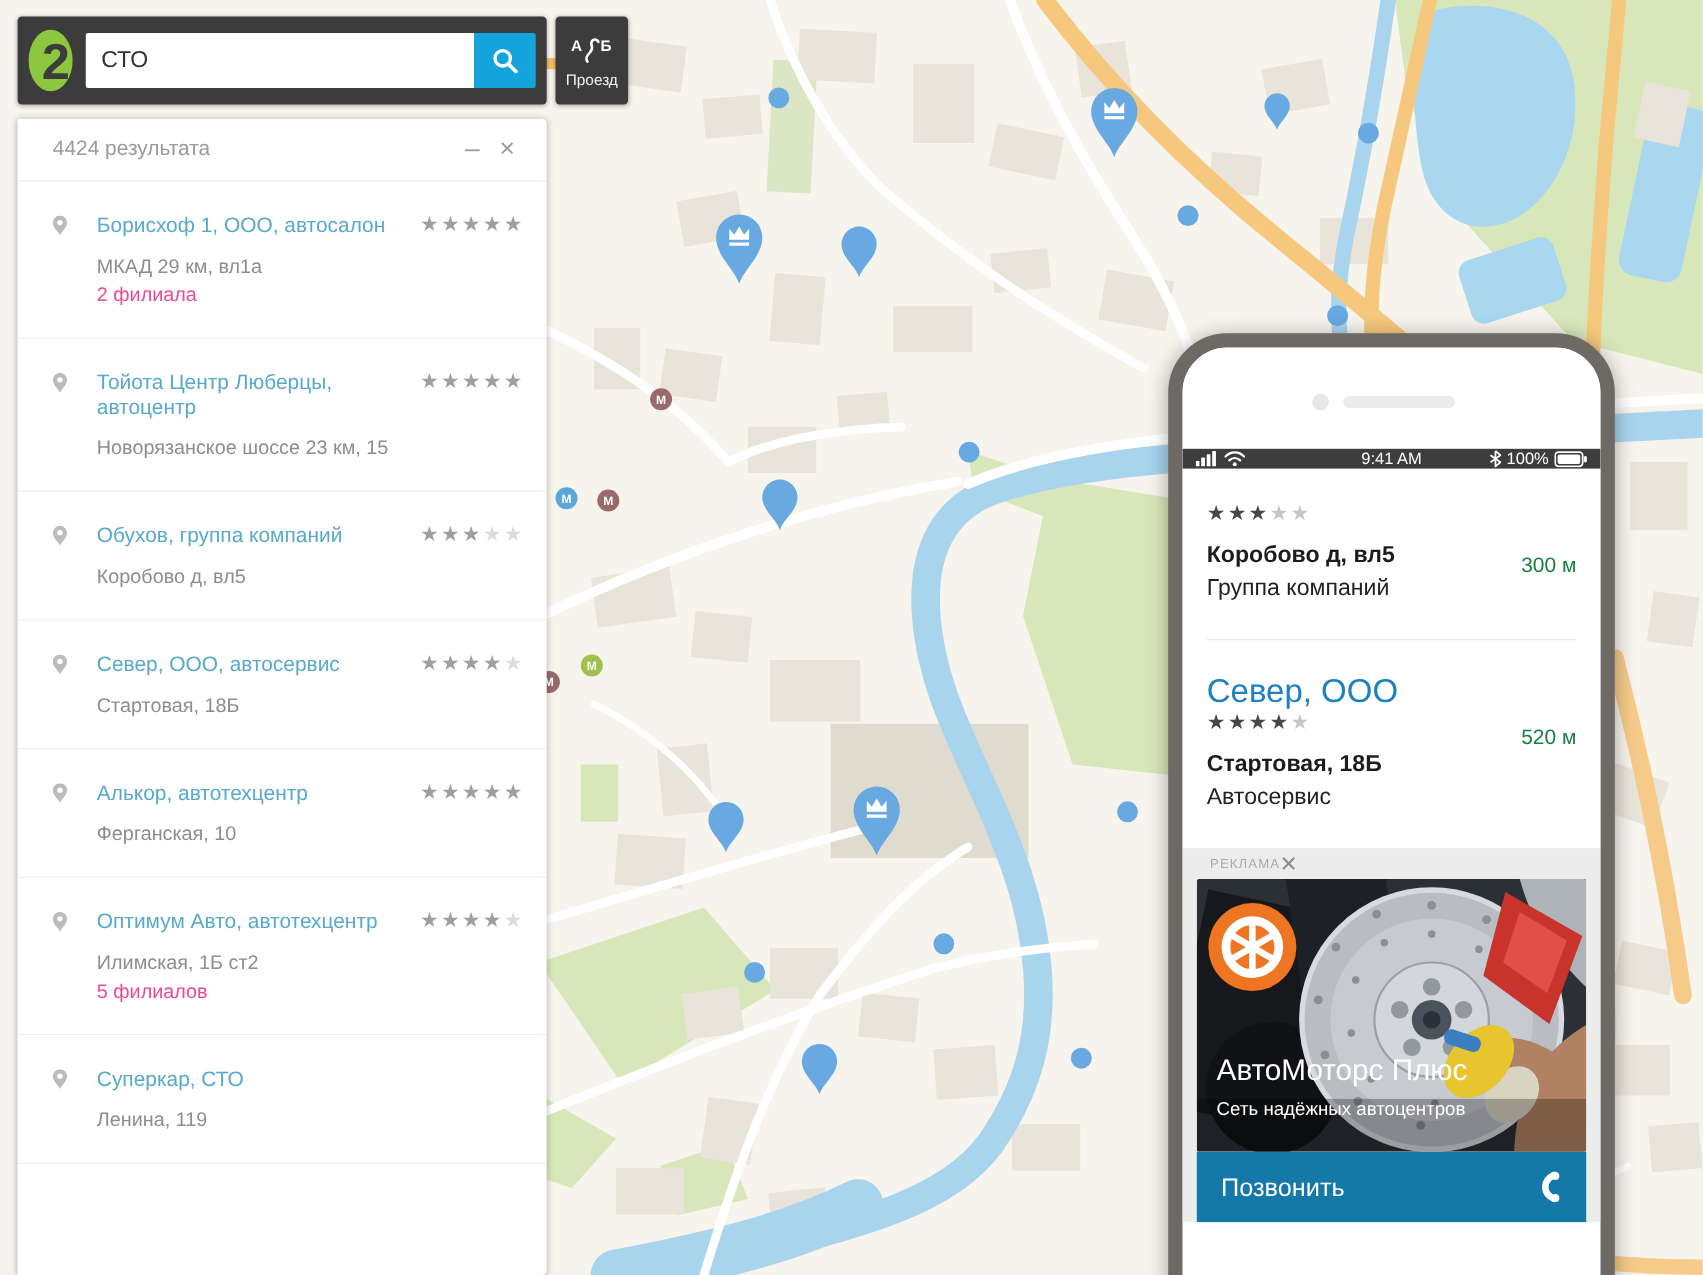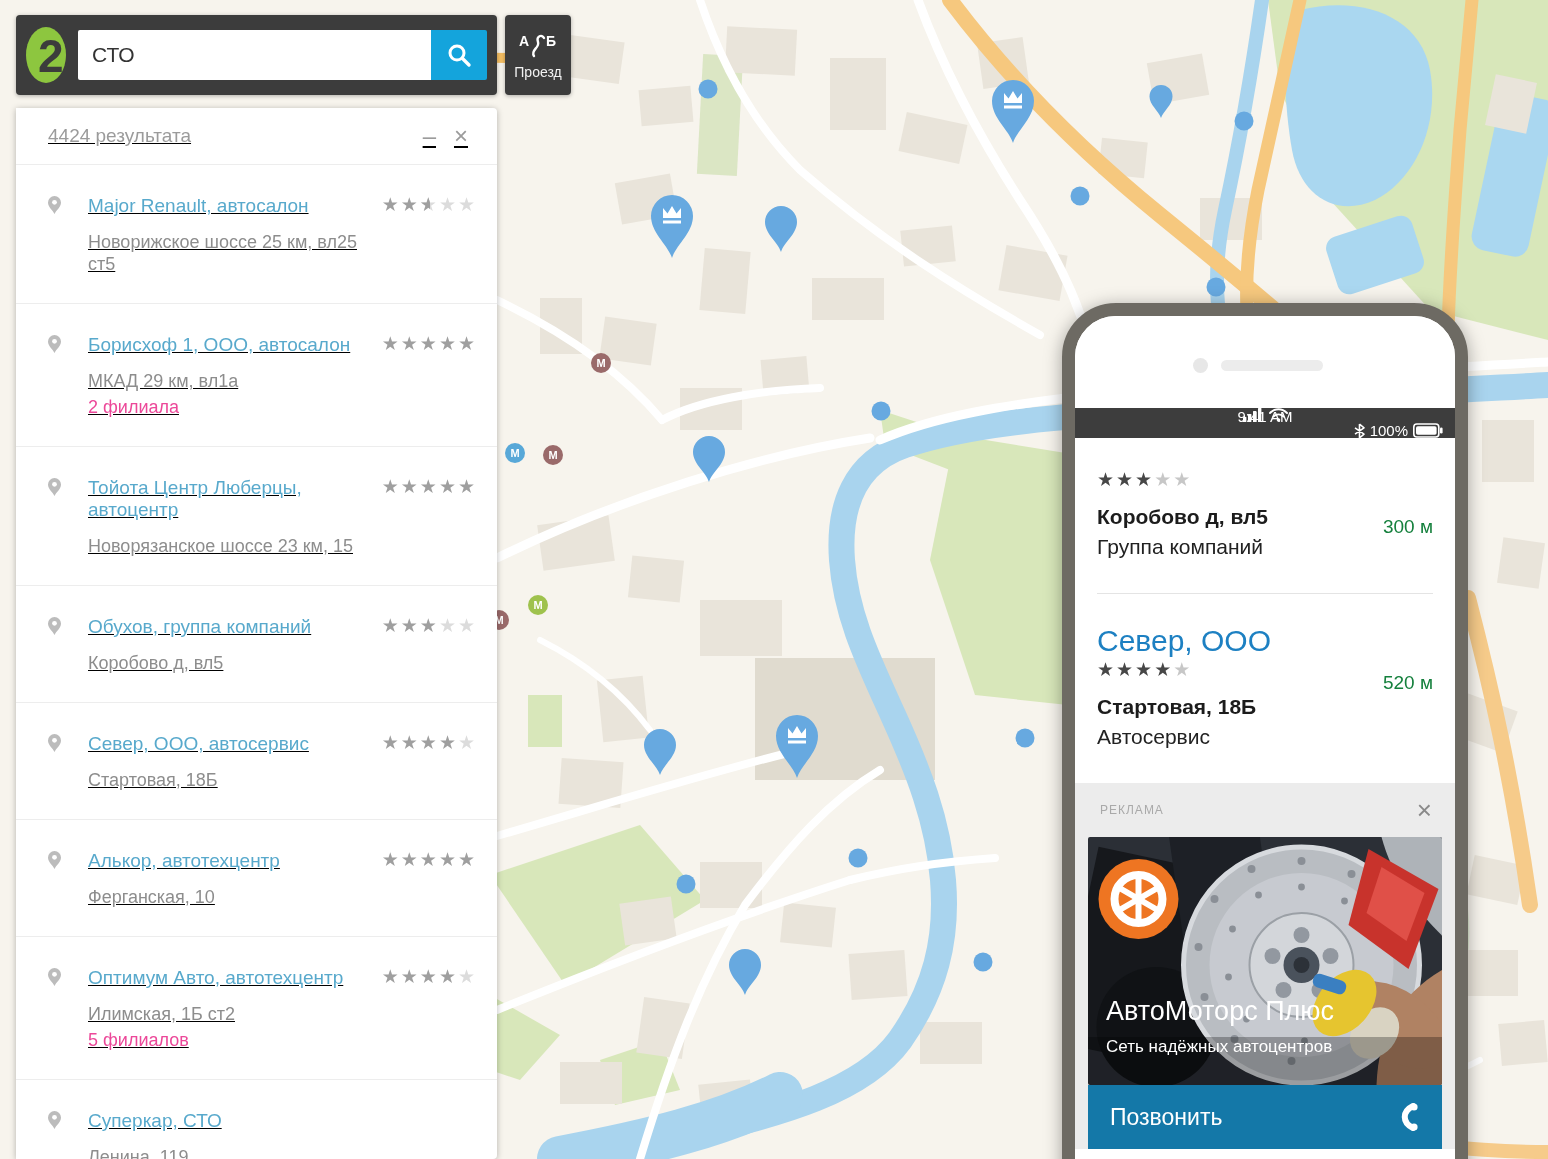--- a/index.html
+++ b/index.html
@@ -20,21 +20,21 @@
           padding:0 14px;font-family:inherit;background:transparent;}
   .search-btn{width:56px;height:50px;background:#14a4dc;border:none;border-radius:0 2px 2px 0;
           display:flex;align-items:center;justify-content:center;cursor:pointer;flex:0 0 auto;}
   .route-btn{position:absolute;left:505px;top:15px;width:66px;height:80px;background:#3c3c3c;border-radius:4px;
           color:#fff;display:flex;flex-direction:column;align-items:center;justify-content:center;gap:4px;
           box-shadow:0 1px 4px rgba(0,0,0,.3);cursor:pointer;}
   .route-btn .lbl{font-size:14px;color:#f2f2f2;}
 
   
   .panel{position:absolute;left:16px;top:108px;width:481px;height:1051px;background:#fff;
-         border-radius:0 4px 4px 0;box-shadow:0 1px 6px rgba(0,0,0,.28);overflow:hidden;text-decoration:underline;}
+         border-radius:0 4px 4px 0;box-shadow:0 1px 6px rgba(0,0,0,.28);overflow:hidden;}
   .panel-head{height:57px;display:flex;align-items:center;padding:0 20px 0 32px;border-bottom:1px solid #ededed;}
   .panel-title{font-size:19px;color:#9b9b9b;flex:1;}
   .icon-btn{font-size:24px;color:#9b9b9b;padding:0 9px;cursor:pointer;line-height:1;}
   .result-row{position:relative;padding:30px 115px 28px 72px;border-bottom:1px solid #ededed;cursor:pointer;}
   .result-row .pin{position:absolute;left:32px;top:31px;}
   .r-title{font-size:19px;line-height:22px;color:#58a9cc;}
   .r-addr{font-size:18px;line-height:22px;color:#8d8d8d;margin-top:14px;}
   .r-branches{font-size:18px;line-height:22px;color:#ec4899;margin-top:4px;}
   .stars{position:absolute;right:20px;top:28px;font-size:19px;letter-spacing:2px;white-space:nowrap;
          --star-full:#9f9f9f;--star-empty:#dcdcdc;}
@@ -42,35 +42,35 @@
   .star{position:relative;display:inline-block;color:var(--star-empty);}
   .star.full{color:var(--star-full);}
   .star .half-fill{position:absolute;left:0;top:0;width:52%;overflow:hidden;color:var(--star-full);}
 
   
   .phone{position:absolute;left:1062px;top:303px;width:406px;height:940px;background:#fff;
          border:13px solid #6d6a63;border-radius:54px 54px 0 0;box-shadow:0 3px 18px rgba(0,0,0,.35);overflow:hidden;}
   .bezel{height:92px;position:relative;background:#fff;}
   .bezel .cam{position:absolute;left:118px;top:42px;width:15px;height:15px;border-radius:50%;background:#e7e7e7;}
   .bezel .spk{position:absolute;left:146px;top:44px;width:102px;height:11px;border-radius:6px;background:#ececec;}
-  .statusbar{height:30px;background:#3d3d3d;color:#fff;display:flex;align-items:center;
-         padding:0 12px;position:relative;font-size:15px;flex-direction:column;}
+  .statusbar{height:18px;background:#3d3d3d;color:#fff;display:flex;align-items:center;
+         padding:0 12px;position:relative;font-size:15px;}
   .sb-left{display:flex;align-items:flex-end;gap:6px;}
   .sb-time{position:absolute;left:0;right:0;text-align:center;font-size:15px;}
   .sb-right{margin-left:auto;display:flex;align-items:center;gap:5px;z-index:1;}
   .phone-list{padding:0 22px;background:#fff;}
   .p-row{position:relative;padding:30px 0 34px;border-bottom:1px solid #e4e4e4;cursor:pointer;}
   .p-row:last-child{border-bottom:none;}
   .p-title{font-size:30px;line-height:34px;color:#1d80c2;}
   .p-addr{font-size:21px;line-height:24px;color:#1c1c1c;font-weight:bold;margin-top:14px;}
   .p-sub{font-size:21px;line-height:24px;color:#222;margin-top:6px;}
   .p-stars{position:absolute;right:0;top:34px;font-size:19px;letter-spacing:2px;}
   .p-dist{position:absolute;right:0;top:78px;font-size:19px;color:#15803d;}
   .ad{background:#ececec;padding:0 13px;}
-  .ad-head{height:54px;display:flex;align-items:center;justify-content:space-between;padding:0 10px 0 12px;}
+  .ad-head{height:28px;display:flex;align-items:center;padding:0 10px 0 12px;}
   .ad-label{font-size:12px;letter-spacing:1px;color:#a9a9a9;}
   .ad-close{font-size:26px;color:#8a8a8a;cursor:pointer;line-height:1;}
   .ad-photo{position:relative;height:248px;overflow:hidden;border-radius:2px;}
   .ad-title{position:absolute;left:18px;bottom:58px;color:#fff;font-size:27px;}
   .ad-sub{position:absolute;left:18px;bottom:28px;color:#fff;font-size:17px;}
   .ad-cta{height:64px;background:#1478a8;color:#fff;display:flex;align-items:center;
           justify-content:space-between;padding:0 22px;font-size:23px;cursor:pointer;}
 </style>
 </head>
 <body>
@@ -289,31 +289,20 @@
       <div class="icon-btn">×</div>
     </div>
     <div id="results-list">
         <div class="result-row">
           <span class="pin">
             <svg width="13" height="18" viewBox="0 0 13 18">
               <path d="M6.5,18 C5,14.5 0,11 0,6.5 A6.5,6.5 0 1 1 13,6.5 C13,11 8,14.5 6.5,18 Z" fill="#bcbcbc"></path>
               <circle cx="6.5" cy="6.3" r="2.4" fill="#ffffff"></circle>
             </svg>
           </span>
-          <div class="r-title">Major Renault, автосалон</div>
-          <span class="stars "><span class="star full">★</span><span class="star full">★</span><span class="star">★<span class="half-fill">★</span></span><span class="star">★</span><span class="star">★</span></span>
-          <div class="r-addr">Новорижское шоссе 25 км, вл25 ст5</div>
-        </div>
-        <div class="result-row">
-          <span class="pin">
-            <svg width="13" height="18" viewBox="0 0 13 18">
-              <path d="M6.5,18 C5,14.5 0,11 0,6.5 A6.5,6.5 0 1 1 13,6.5 C13,11 8,14.5 6.5,18 Z" fill="#bcbcbc"></path>
-              <circle cx="6.5" cy="6.3" r="2.4" fill="#ffffff"></circle>
-            </svg>
-          </span>
           <div class="r-title">Борисхоф 1, ООО, автосалон</div>
           <span class="stars "><span class="star full">★</span><span class="star full">★</span><span class="star full">★</span><span class="star full">★</span><span class="star full">★</span></span>
           <div class="r-addr">МКАД 29 км, вл1а</div>
           <div class="r-branches">2 филиала</div>
         </div>
         <div class="result-row">
           <span class="pin">
             <svg width="13" height="18" viewBox="0 0 13 18">
               <path d="M6.5,18 C5,14.5 0,11 0,6.5 A6.5,6.5 0 1 1 13,6.5 C13,11 8,14.5 6.5,18 Z" fill="#bcbcbc"></path>
               <circle cx="6.5" cy="6.3" r="2.4" fill="#ffffff"></circle>

